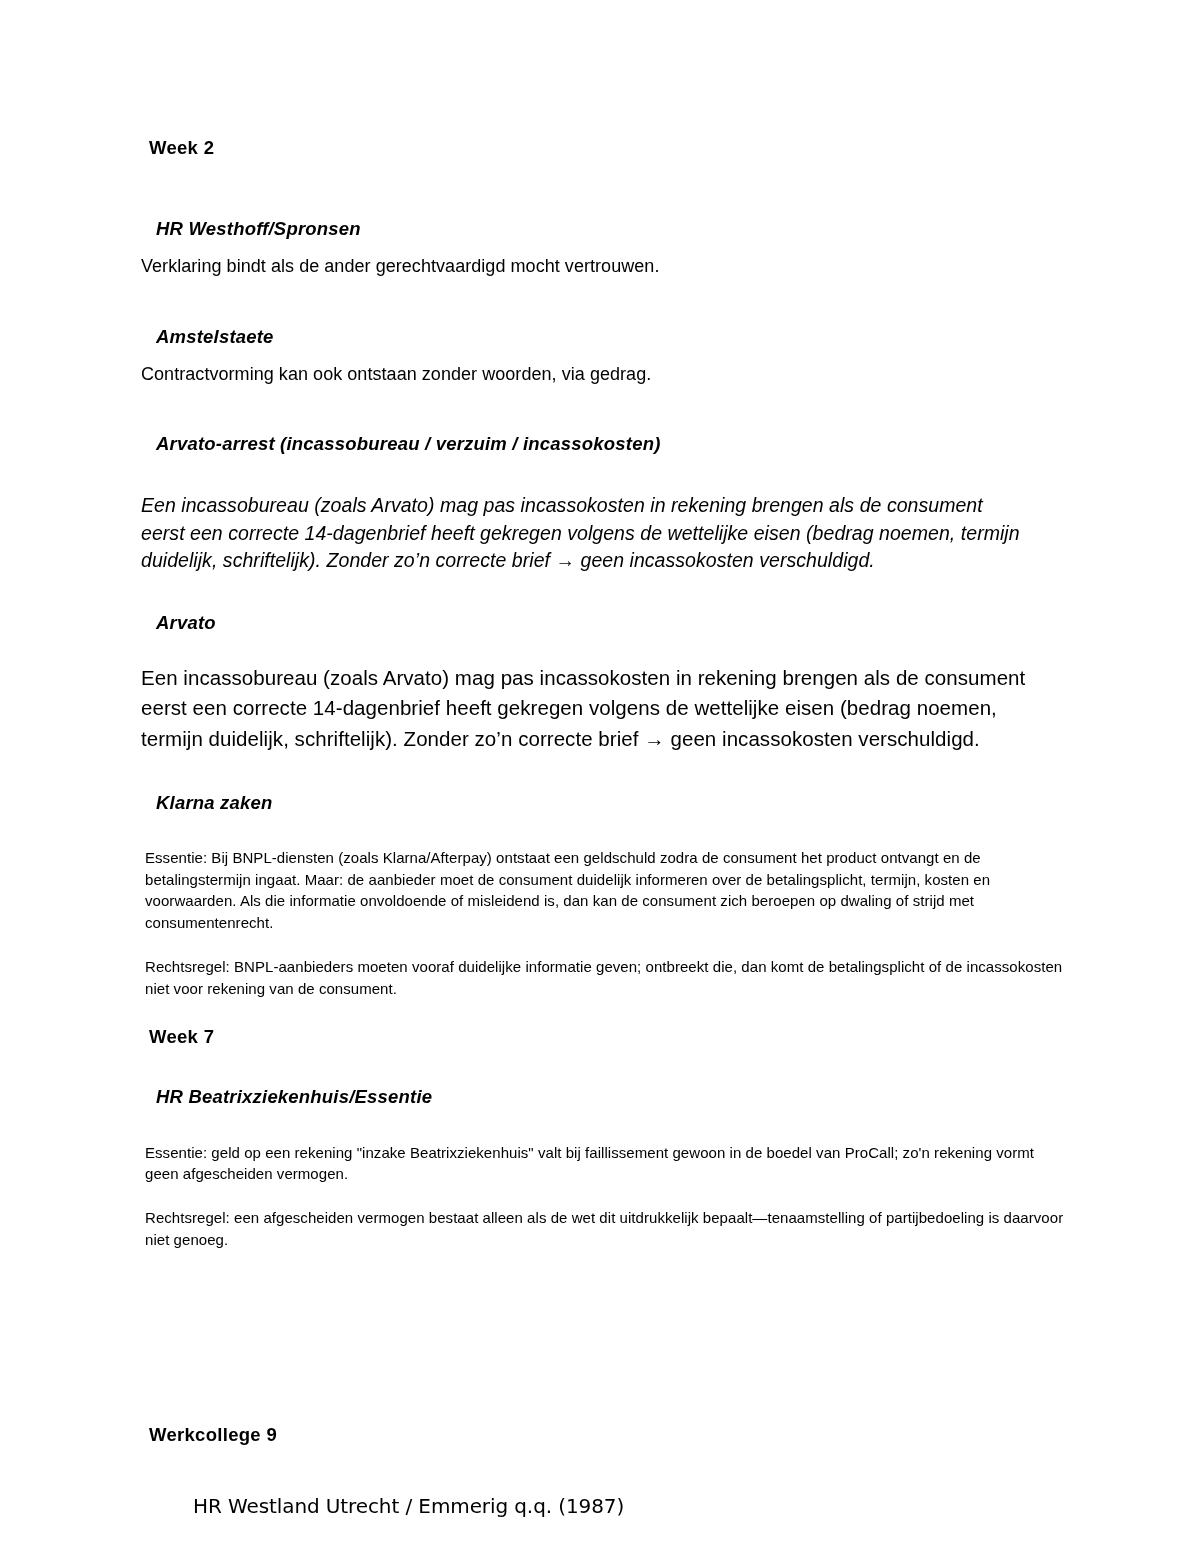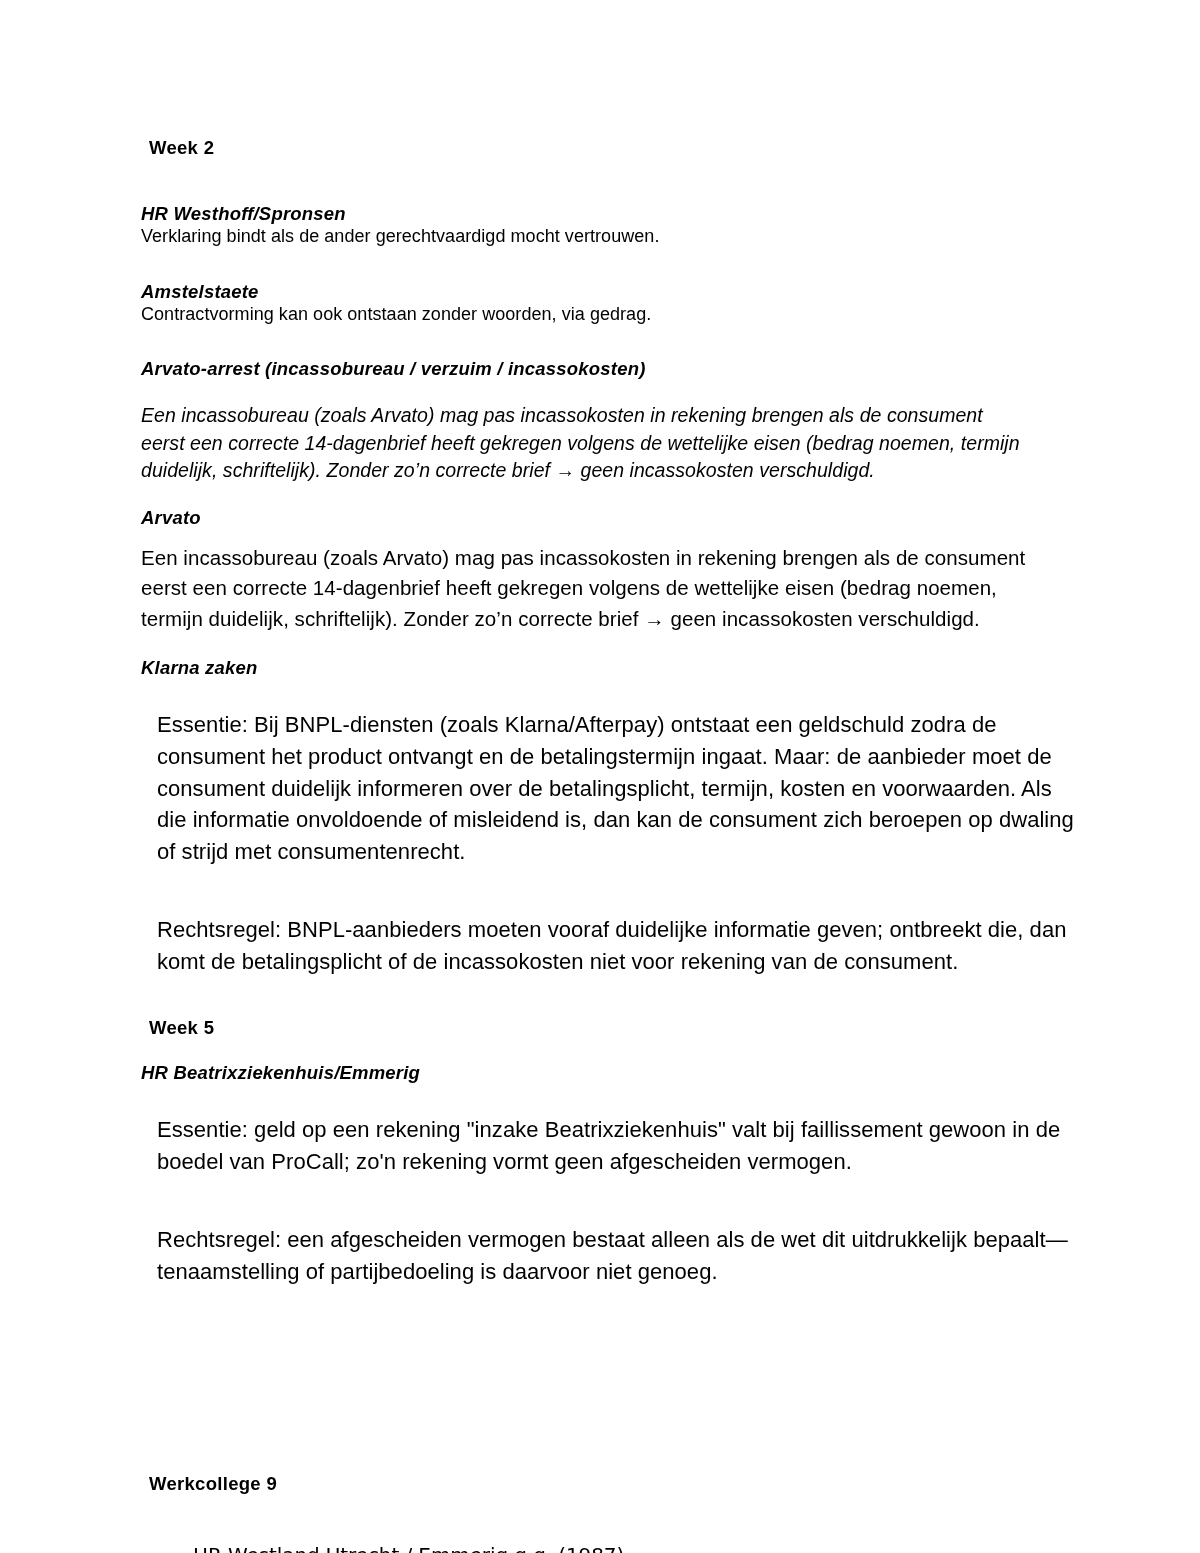--- a/index.html
+++ b/index.html
@@ -35,38 +35,38 @@
     line-height: 1.25;
     letter-spacing: 0.3px;
     margin: 0 0 0px 8px;
   }
   .h-bolditalic {
     font-weight: bold;
     font-style: italic;
     font-size: 18.5px;
     line-height: 1.25;
     letter-spacing: 0.2px;
-    margin: 0;
+    margin: 15px;
   }
   .p-body {
     font-size: 18px;
     line-height: 1.30;
     margin: 0;
     letter-spacing: 0.05px;
   }
   .p-body-wide {
     font-size: 20.5px;
     line-height: 1.47;
     margin: 0;
     letter-spacing: 0.05px;
   }
   .p-body-klarna {
-    font-size: 22px;
+    font-size: 15px;
     line-height: 1.45;
-    margin: 16px;
+    margin: 4px;
     letter-spacing: 0.05px;
   }
   .p-italic {
     font-style: italic;
     font-size: 19.5px;
     line-height: 1.40;
     margin: 0;
     letter-spacing: 0.05px;
   }
   .p-alt-font {
@@ -129,25 +129,25 @@
     <div class="sp-xs"></div>
 
     <p class="p-body-klarna" style="width:925px;">Essentie: Bij BNPL-diensten (zoals Klarna/Afterpay) ontstaat een geldschuld zodra de consument het product ontvangt en de betalingstermijn ingaat. Maar: de aanbieder moet de consument duidelijk informeren over de betalingsplicht, termijn, kosten en voorwaarden. Als die informatie onvoldoende of misleidend is, dan kan de consument zich beroepen op dwaling of strijd met consumentenrecht.</p>
 
     <div class="sp-xs"></div>
 
     <p class="p-body-klarna" style="width:920px;">Rechtsregel: BNPL-aanbieders moeten vooraf duidelijke informatie geven; ontbreekt die, dan komt de betalingsplicht of de incassokosten niet voor rekening van de consument.</p>
 
     <div class="sp-sm"></div>
 
-    <h2 class="h-bold">Week 5</h2>
+    <h2 class="h-bold">Week 7</h2>
 
     <div class="sp-sm"></div>
 
-    <h3 class="h-bolditalic">HR Beatrixziekenhuis/Emmerig</h3>
+    <h3 class="h-bolditalic">HR Beatrixziekenhuis/Essentie</h3>
 
     <div class="sp-xs"></div>
 
     <p class="p-body-klarna" style="width:925px;">Essentie: geld op een rekening "inzake Beatrixziekenhuis" valt bij faillissement gewoon in de boedel van ProCall; zo'n rekening vormt geen afgescheiden vermogen.</p>
 
     <div class="sp-xs"></div>
 
     <p class="p-body-klarna" style="width:925px;">Rechtsregel: een afgescheiden vermogen bestaat alleen als de wet dit uitdrukkelijk bepaalt—tenaamstelling of partijbedoeling is daarvoor niet genoeg.</p>
 
     <div class="sp-huge"></div>

